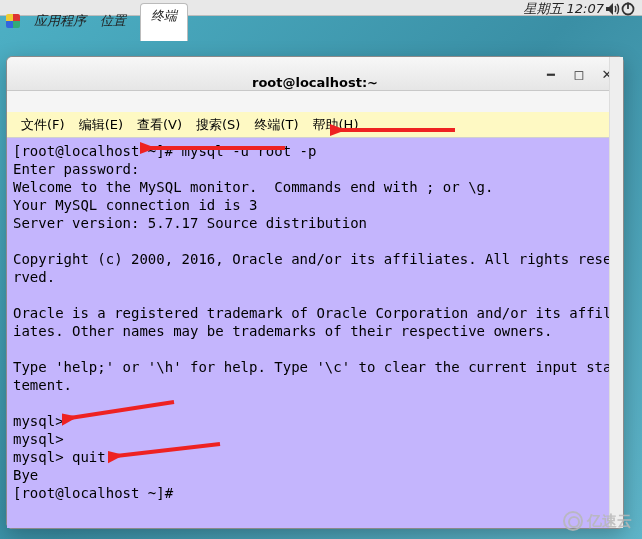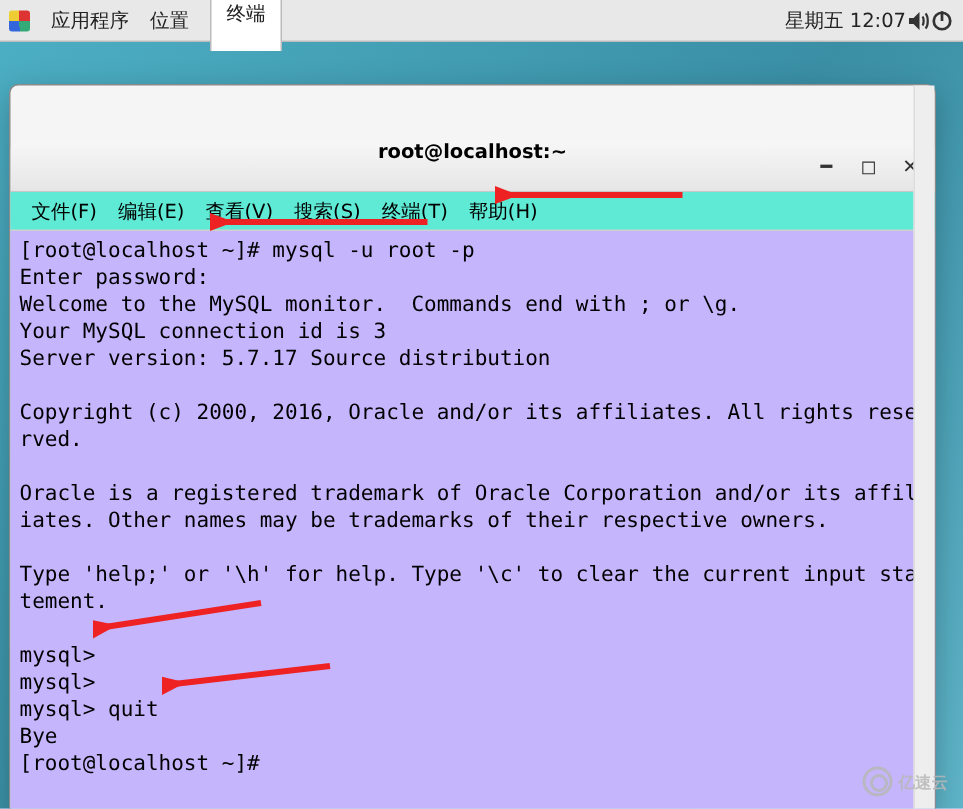--- a/index.html
+++ b/index.html
@@ -8,30 +8,31 @@
     width: 642px;
     height: 539px;
     font-family: "DejaVu Sans", sans-serif;
     font-size: 13px;
     background: linear-gradient(135deg, #4db0c5 0%, #3a8fa5 50%, #5fb5c9 100%);
     overflow: hidden;
     position: relative;
   }
   
   .topbar {
-    height: 28px;
+    height: 16px;
     background: #e8e8e8;
     border-bottom: 1px solid #bdbdbd;
     display: flex;
-    align-items: center;
+    align-items: flex-start;
     padding: 0 6px;
     font-size: 13px;
     color: #222;
     position: relative;
     z-index: 5;
+    font-style: italic;
   }
   .topbar .left { display:flex; align-items:center; gap:14px; }
   .topbar .right { margin-left:auto; display:flex; align-items:center; }
   .topbar .appicon {
     width:14px; height:14px;
     display:inline-block;
     background: conic-gradient(#d33 0 25%, #3a7 0 50%, #36d 0 75%, #ec3 0 100%);
     border-radius:2px;
   }
   .topbar .tab-active {
@@ -50,41 +51,41 @@
     width:618px;
     background:#f5f5f5;
     border:1px solid #8a8a8a;
     border-radius:6px;
     box-shadow:0 6px 20px rgba(0,0,0,.25);
     z-index:3;
   }
   .titlebar {
     height:34px;
     display:flex;
-    align-items:flex-start;
+    align-items:flex-end;
     justify-content:center;
     position:relative;
     background:linear-gradient(#f7f7f7,#e6e6e6);
     border-bottom:1px solid #c8c8c8;
     border-radius:6px 6px 0 0;
     font-weight:bold;
     font-size:13px;
-    margin-top:37px;
   }
   .winbtns { position:absolute; right:6px; top:7px; display:flex; gap:8px; }
   .winbtn { width:20px; height:20px; display:flex; align-items:center; justify-content:center; font-size:13px; color:#333; cursor:pointer; border-radius:3px;}
   .menubar {
     height:26px;
     display:flex;
     align-items:center;
     gap:2px;
     padding:0 8px;
-    background:#5eead4;
+    background:#fef9c3;
     border-bottom:1px solid #d0d0d0;
     font-size:13px;
+    margin-top:21px;
   }
   .menuitem { padding:2px 6px; cursor:pointer; }
   .termbody {
     background:#c4b5fd;
     color:#000;
     font-family:"DejaVu Sans Mono","Courier New",monospace;
     font-size:14px;
     line-height:18px;
     padding:4px 6px 8px 6px;
     white-space:pre-wrap;
@@ -103,21 +104,21 @@
   .arrow {
     position:absolute;
     pointer-events:none;
     z-index:10;
   }
   
   .watermark {
     position:absolute;
     right:10px; bottom:8px;
     color:#b8b8b8;
-    font-size:11px;
+    font-size:15px;
     font-weight:bold;
     display:flex;
     align-items:center;
     gap:4px;
     z-index:20;
     opacity:.85;
   }
   .watermark .wm-icon{
     width:20px;height:20px;border:2px solid #b8b8b8;border-radius:50%;
     position:relative;

